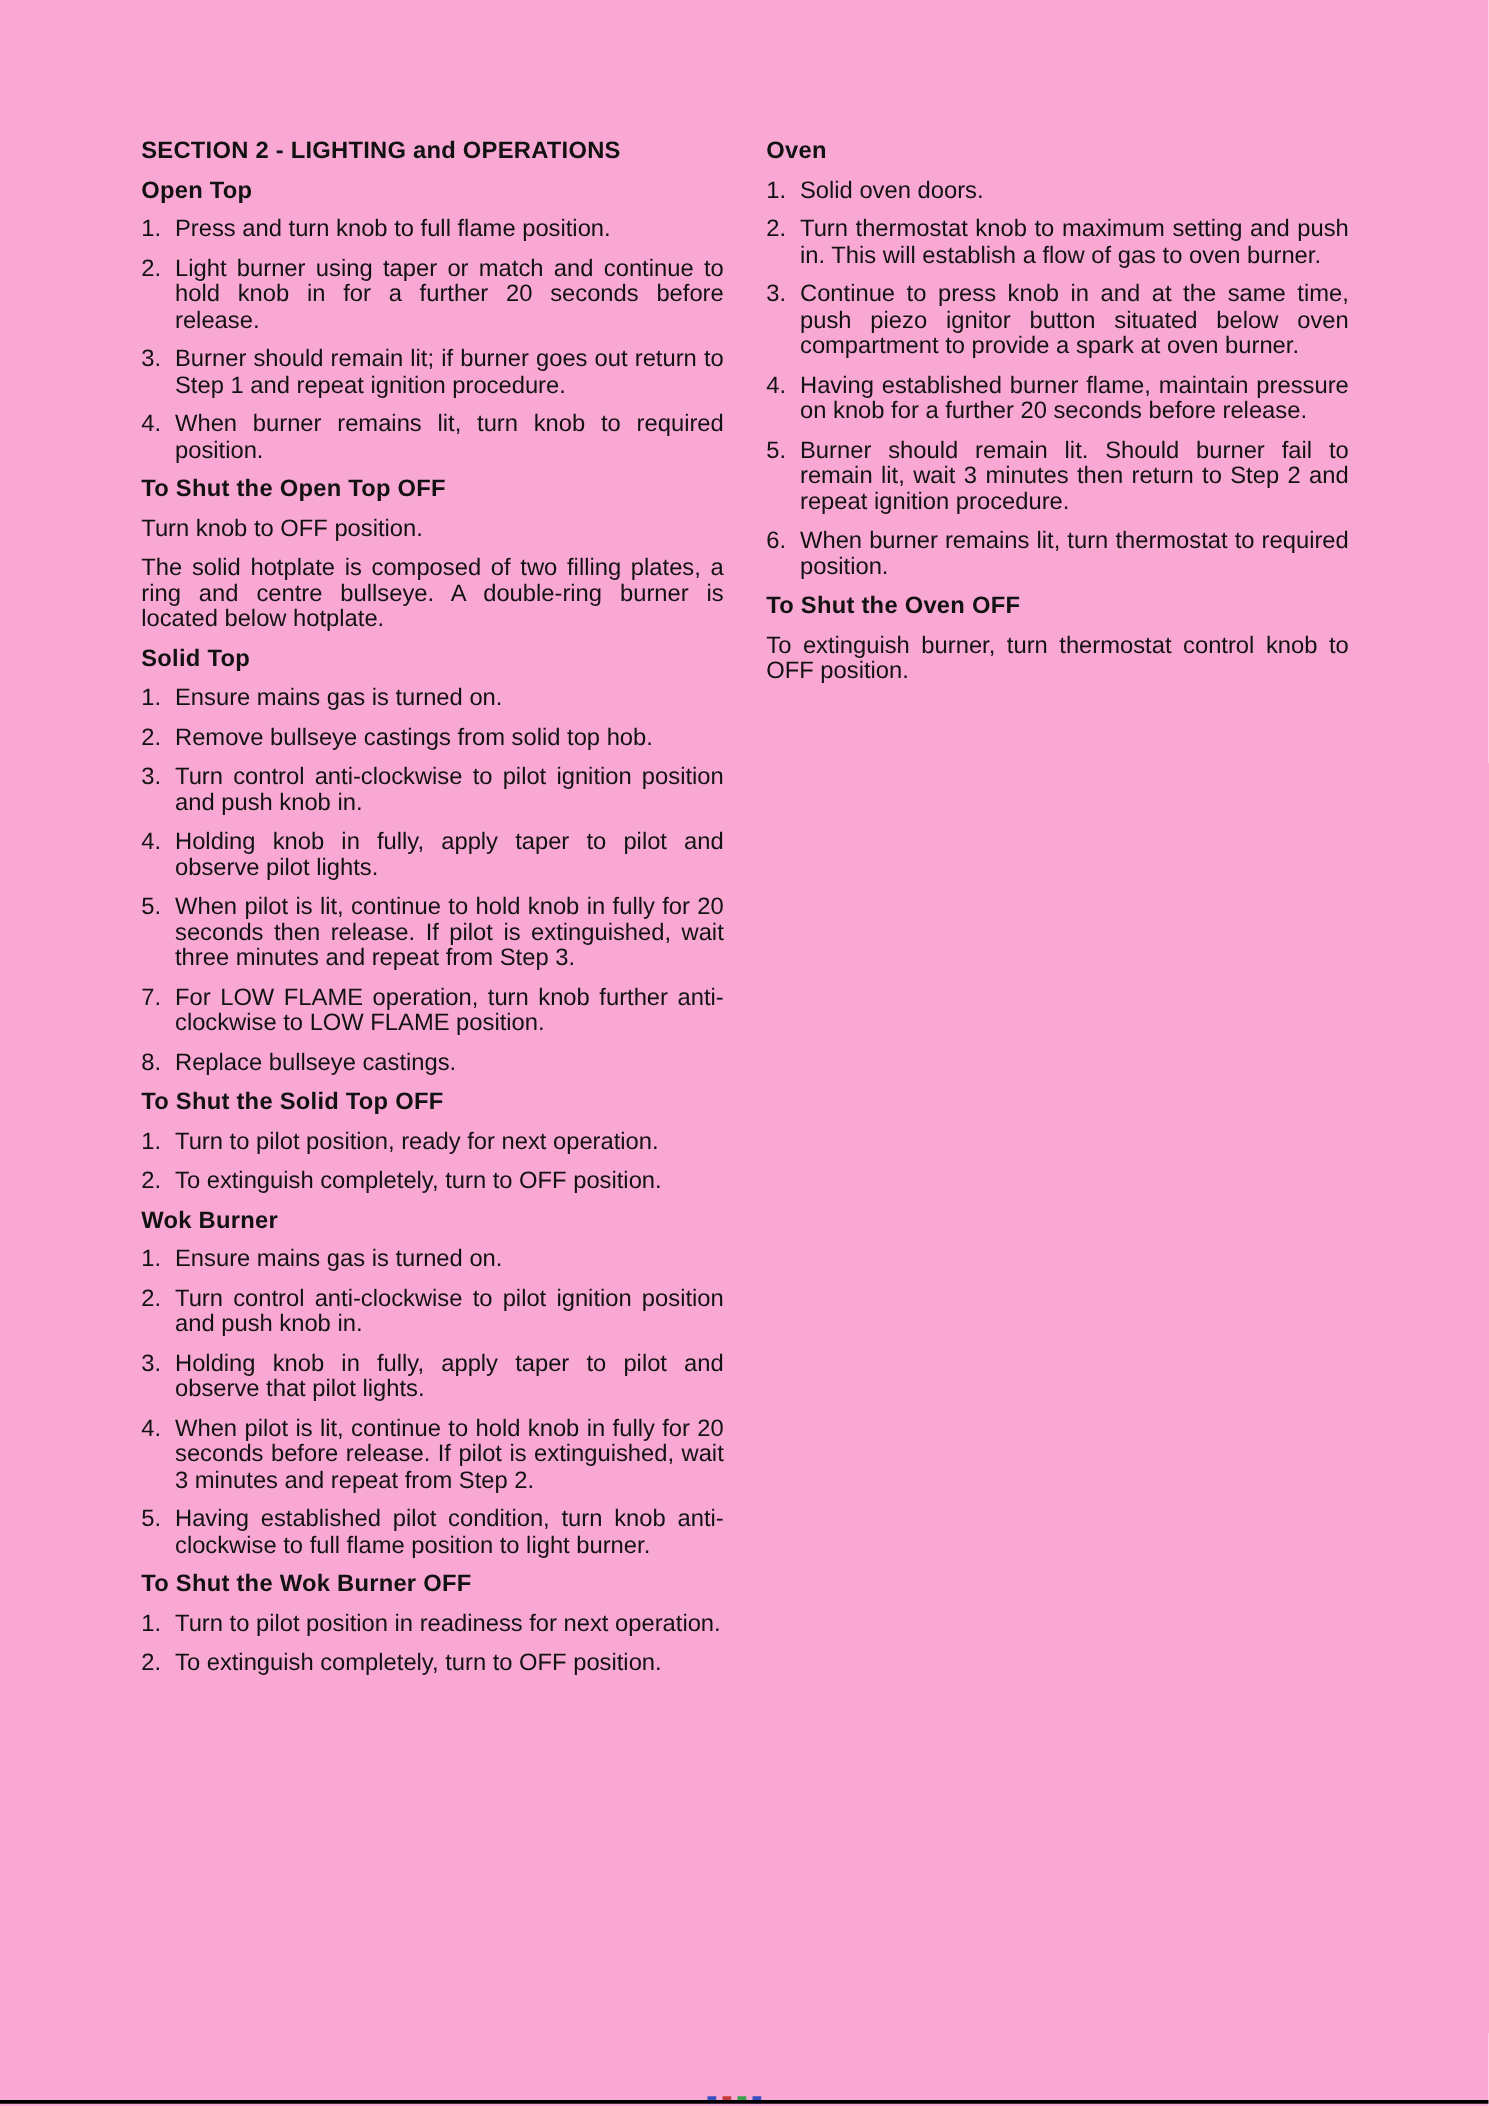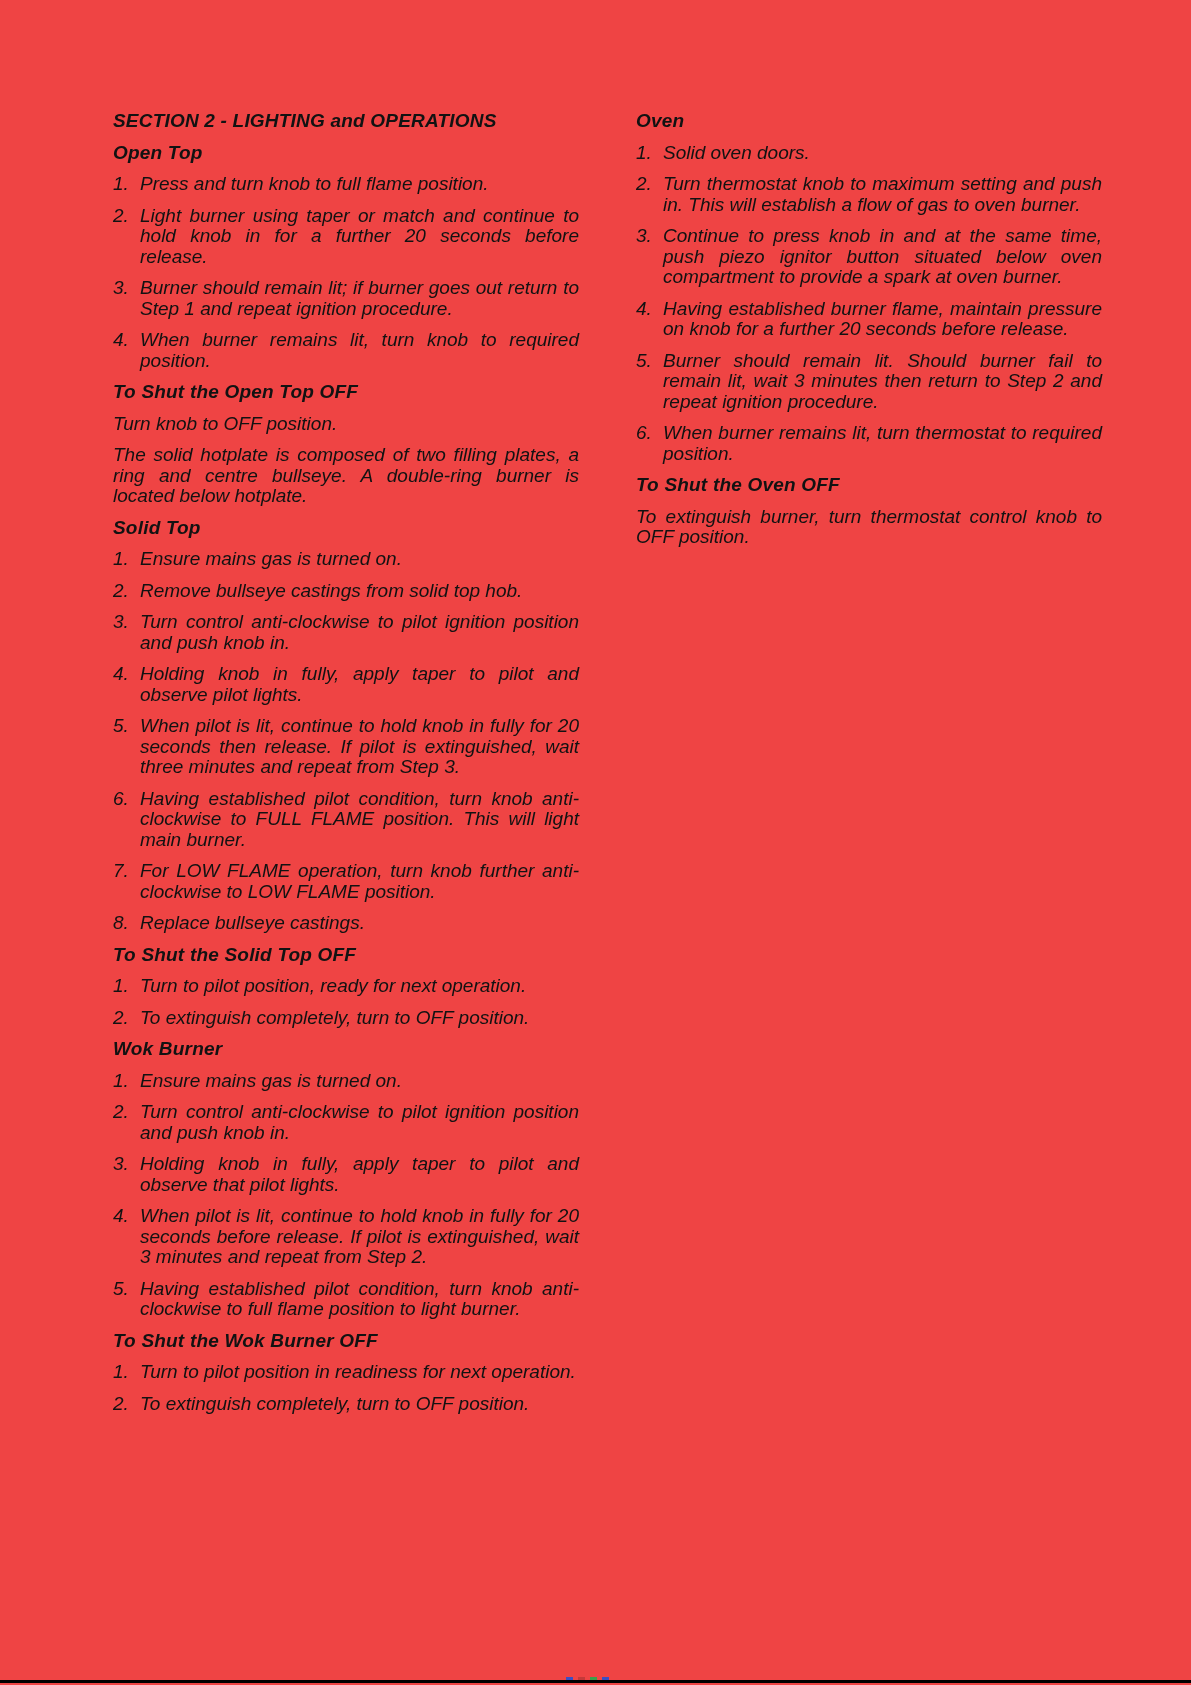--- a/index.html
+++ b/index.html
@@ -4,34 +4,33 @@
 <style>
   html, body {
     margin: 0;
     padding: 0;
     background: #ffffff;
   }
   .page {
     position: relative;
     width: 1191px;
     height: 1685px;
-    background: #ef4444;
+    background: #f9a8d4;
     color: #121212;
     font-family: "Liberation Sans", sans-serif;
     font-size: 19px;
     line-height: 20.5px;
     overflow: hidden;
-    font-style: italic;
   }
   .col {
     position: absolute;
     top: 111px;
   }
   .col-left  { left: 113px; width: 466px; }
-  .col-right { left: 636px; width: 466px; }
+  .col-right { left: 613px; width: 466px; }
 
   .block { margin: 0 0 11px 0; text-align: justify; }
   .h1, .h2 {
     font-weight: bold;
     text-align: left;
     letter-spacing: 0.2px;
   }
   .item {
     padding-left: 27px;
     text-indent: -27px;
@@ -77,21 +76,20 @@
       <div class="block item"><span class="num">4.</span><span>When burner remains lit, turn knob to required position.</span></div>
       <div class="block h2">To Shut the Open Top OFF</div>
       <div class="block p">Turn knob to OFF position.</div>
       <div class="block p">The solid hotplate is composed of two filling plates, a ring and centre bullseye. A double-ring burner is located below hotplate.</div>
       <div class="block h2">Solid Top</div>
       <div class="block item"><span class="num">1.</span><span>Ensure mains gas is turned on.</span></div>
       <div class="block item"><span class="num">2.</span><span>Remove bullseye castings from solid top hob.</span></div>
       <div class="block item"><span class="num">3.</span><span>Turn control anti-clockwise to pilot ignition position and push knob in.</span></div>
       <div class="block item"><span class="num">4.</span><span>Holding knob in fully, apply taper to pilot and observe pilot lights.</span></div>
       <div class="block item"><span class="num">5.</span><span>When pilot is lit, continue to hold knob in fully for 20 seconds then release. If pilot is extinguished, wait three minutes and repeat from Step 3.</span></div>
-      <div class="block item"><span class="num">6.</span><span>Having established pilot condition, turn knob anti-clockwise to FULL FLAME position. This will light main burner.</span></div>
       <div class="block item"><span class="num">7.</span><span>For LOW FLAME operation, turn knob further anti-clockwise to LOW FLAME position.</span></div>
       <div class="block item"><span class="num">8.</span><span>Replace bullseye castings.</span></div>
       <div class="block h2">To Shut the Solid Top OFF</div>
       <div class="block item"><span class="num">1.</span><span>Turn to pilot position, ready for next operation.</span></div>
       <div class="block item"><span class="num">2.</span><span>To extinguish completely, turn to OFF position.</span></div>
       <div class="block h2">Wok Burner</div>
       <div class="block item"><span class="num">1.</span><span>Ensure mains gas is turned on.</span></div>
       <div class="block item"><span class="num">2.</span><span>Turn control anti-clockwise to pilot ignition position and push knob in.</span></div>
       <div class="block item"><span class="num">3.</span><span>Holding knob in fully, apply taper to pilot and observe that pilot lights.</span></div>
       <div class="block item"><span class="num">4.</span><span>When pilot is lit, continue to hold knob in fully for 20 seconds before release. If pilot is extinguished, wait 3 minutes and repeat from Step 2.</span></div>

